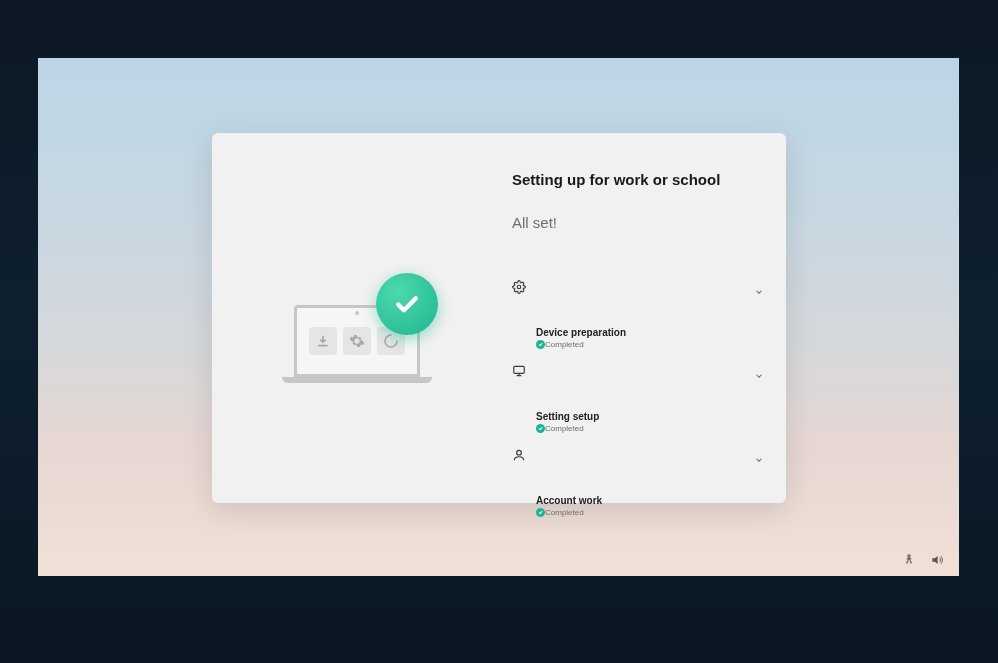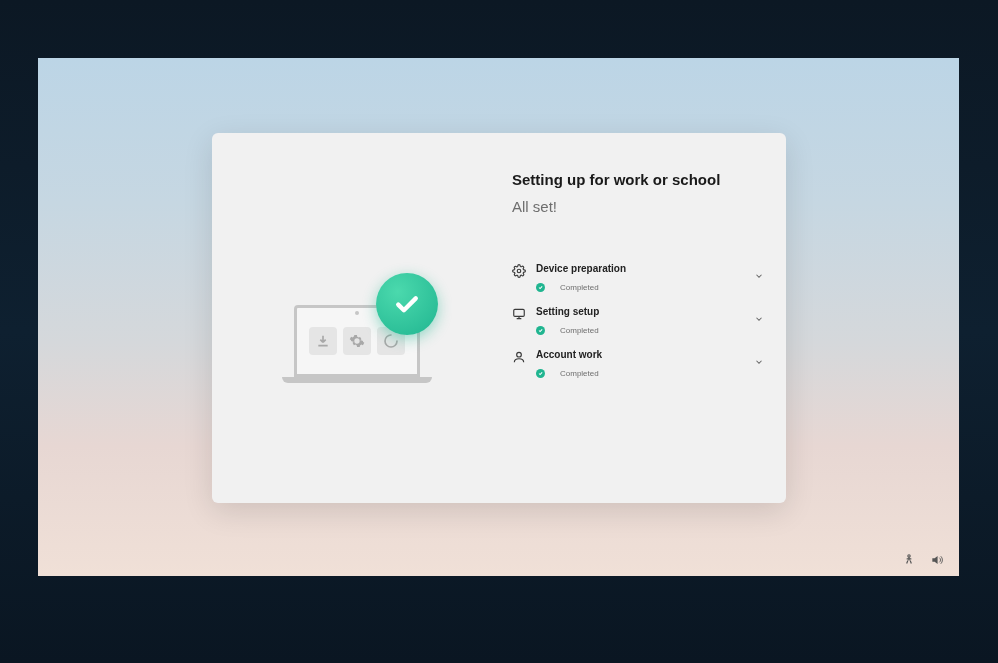--- a/index.html
+++ b/index.html
@@ -101,21 +101,21 @@
   .panel-right {
     position: absolute;
     left: 300px;
     top: 38px;
     width: 252px;
   }
   .title {
     font-size: 15px;
     font-weight: 600;
     color: #1a1a1a;
-    margin-bottom: 10px;
+    margin-bottom: 26px;
   }
   .subtitle {
     font-size: 15px;
     color: #6e6e6e;
     margin-bottom: 48px;
   }
   .step {
     display: flex;
     align-items: flex-start;
     gap: 10px;
@@ -127,26 +127,27 @@
     height: 14px;
     color: #3a3a3a;
     flex-shrink: 0;
     margin-top: 1px;
   }
   .step-body { flex: 1; }
   .step-title {
     font-size: 10px;
     font-weight: 600;
     color: #222;
+    margin-top: 48px;
   }
   .step-status {
     display: flex;
     align-items: center;
-    gap: 15px;
-    margin-top: 9px;
+    gap: 0;
+    margin-top: 2px;
   }
   .status-dot {
     width: 9px;
     height: 9px;
     border-radius: 50%;
     background: #20b590;
     display: flex;
     align-items: center;
     justify-content: center;
     color: #fff;

